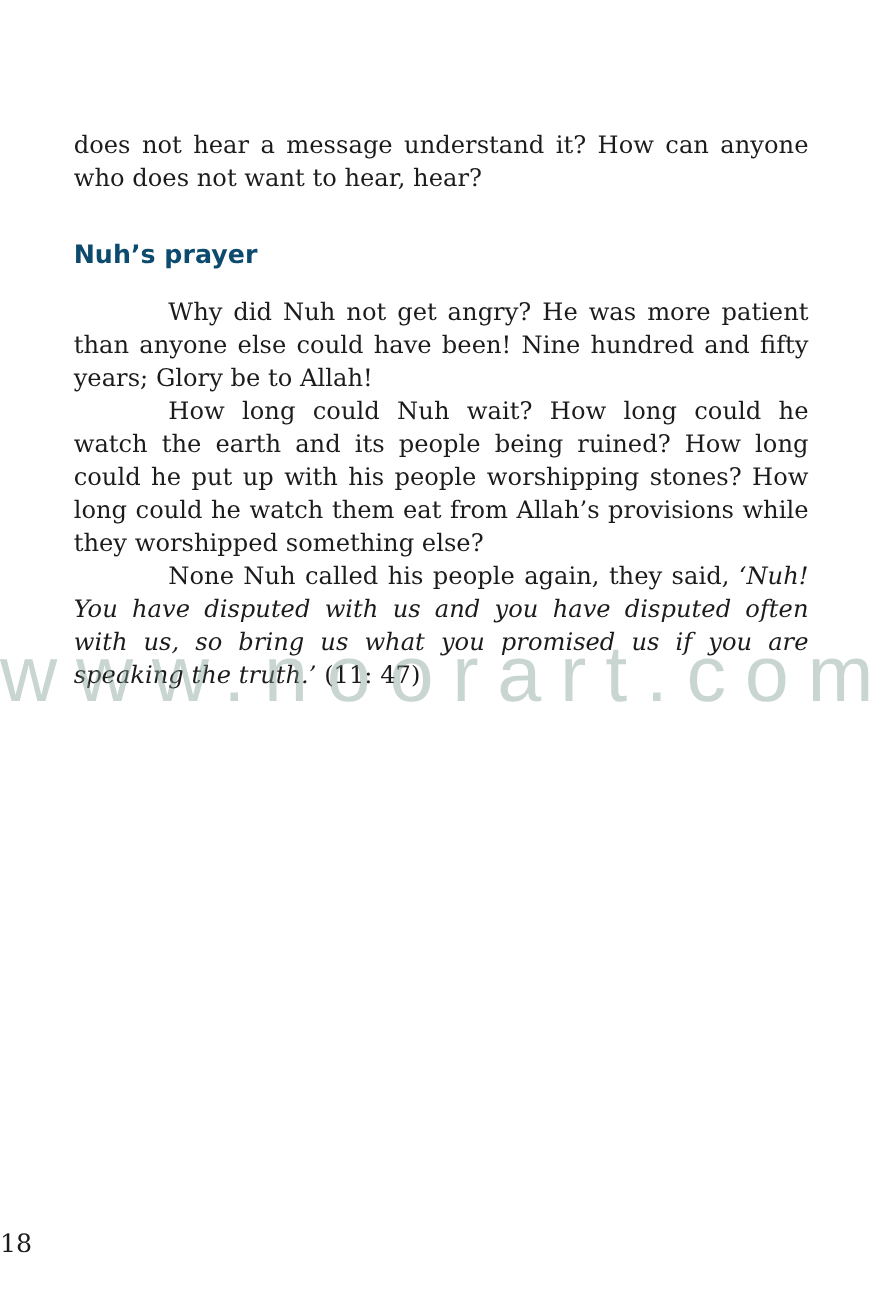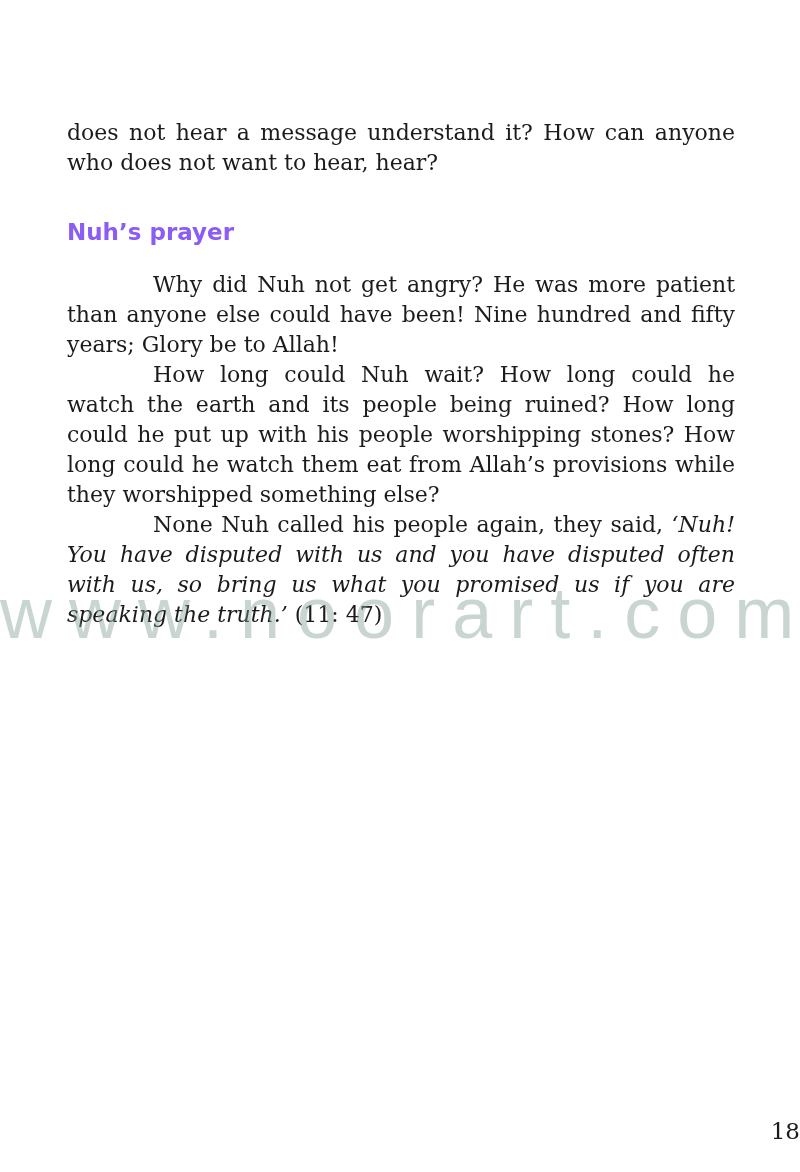--- a/index.html
+++ b/index.html
@@ -38,21 +38,21 @@
   }
   .it {
     font-style: italic;
   }
   .heading {
     margin: 40px 0 24px 0;
     font-family: "DejaVu Sans", sans-serif;
     font-weight: bold;
     font-size: 23px;
     line-height: 28px;
-    color: #8b5cf6;
+    color: #0c4a6e;
     text-align: left;
   }
   .watermark {
     position: absolute;
     top: 556px;
     left: 0;
     width: 800px;
     height: 66px;
     font-family: Liberation Sans, sans-serif;
     font-size: 72px;
@@ -63,21 +63,21 @@
     white-space: nowrap;
     overflow: hidden;
     pointer-events: none;
     z-index: 5;
   }
   .page-number {
     position: absolute;
     top: 1090px;
     left: 0;
     width: 800px;
-    text-align: right;
+    text-align: left;
     font-size: 23px;
     line-height: 30px;
     color: #1b1b1b;
   }
 </style>
 </head>
 <body>
 
 <div class="scan-page">
 

